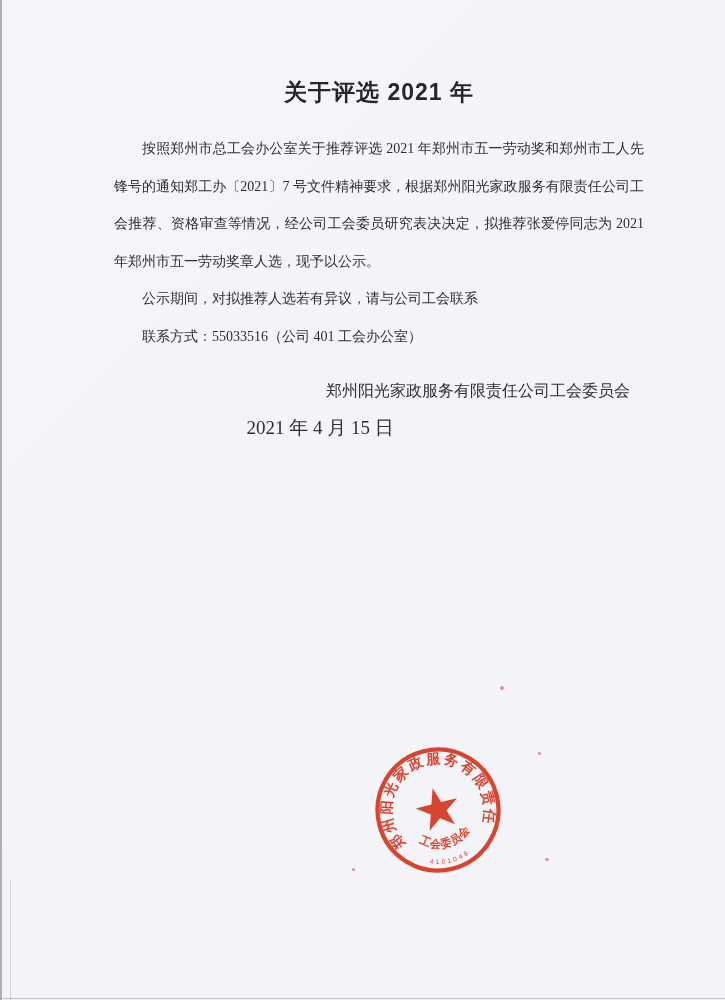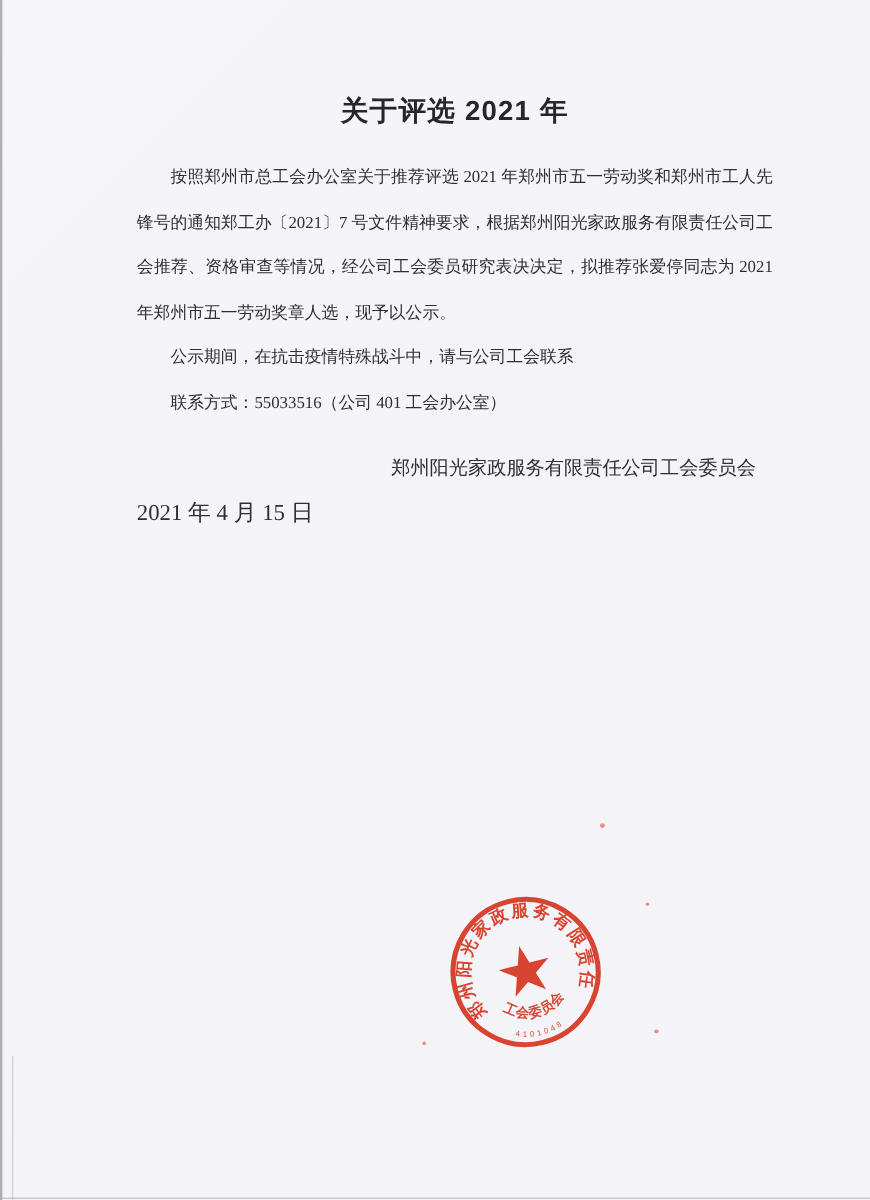--- a/index.html
+++ b/index.html
@@ -45,21 +45,21 @@
   }
   .para-block { margin-top:18px; }
   .body-text p { text-indent:2em; }
   .sig-block { margin-top:16px; }
   .sig-org {
     font-size:16px; line-height:37.6px;
     text-align:right; padding-right:14px; text-indent:0;
   }
   .sig-date {
     font-size:19px; line-height:37.6px;
-    text-align:left; padding-right:118px; text-indent:0;
+    text-align:center; padding-right:118px; text-indent:0;
   }
   .seal {
     position:absolute; left:374px; top:746px;
     width:128px; height:128px;
     mix-blend-mode:multiply;
     opacity:0.92;
   }
   .seal .ring-text {
     font-family:"Liberation Sans","DejaVu Sans",sans-serif;
     font-size:14px; font-weight:bold; letter-spacing:2.4px;
@@ -85,21 +85,21 @@
   <div class="scan-edge-left"></div>
   <div class="scan-edge-left2"></div>
   <div class="scan-edge-bottom"></div>
 
   <div class="content">
 
     <div class="title">关于评选 2021 年</div>
 
     <div class="body-text para-block">
       <p>按照郑州市总工会办公室关于推荐评选 2021 年郑州市五一劳动奖和郑州市工人先锋号的通知郑工办〔2021〕7 号文件精神要求，根据郑州阳光家政服务有限责任公司工会推荐、资格审查等情况，经公司工会委员研究表决决定，拟推荐张爱停同志为 2021 年郑州市五一劳动奖章人选，现予以公示。</p>
-      <p>公示期间，在抗击疫情特殊战斗中，请与公司工会联系</p>
+      <p>公示期间，对拟推荐人选若有异议，请与公司工会联系</p>
       <p>联系方式：55033516（公司 401 工会办公室）</p>
     </div>
 
     <div class="sig-block">
       <div class="sig-org">郑州阳光家政服务有限责任公司工会委员会</div>
       <div class="sig-date">2021 年 4 月 15 日</div>
     </div>
 
   </div>
 

